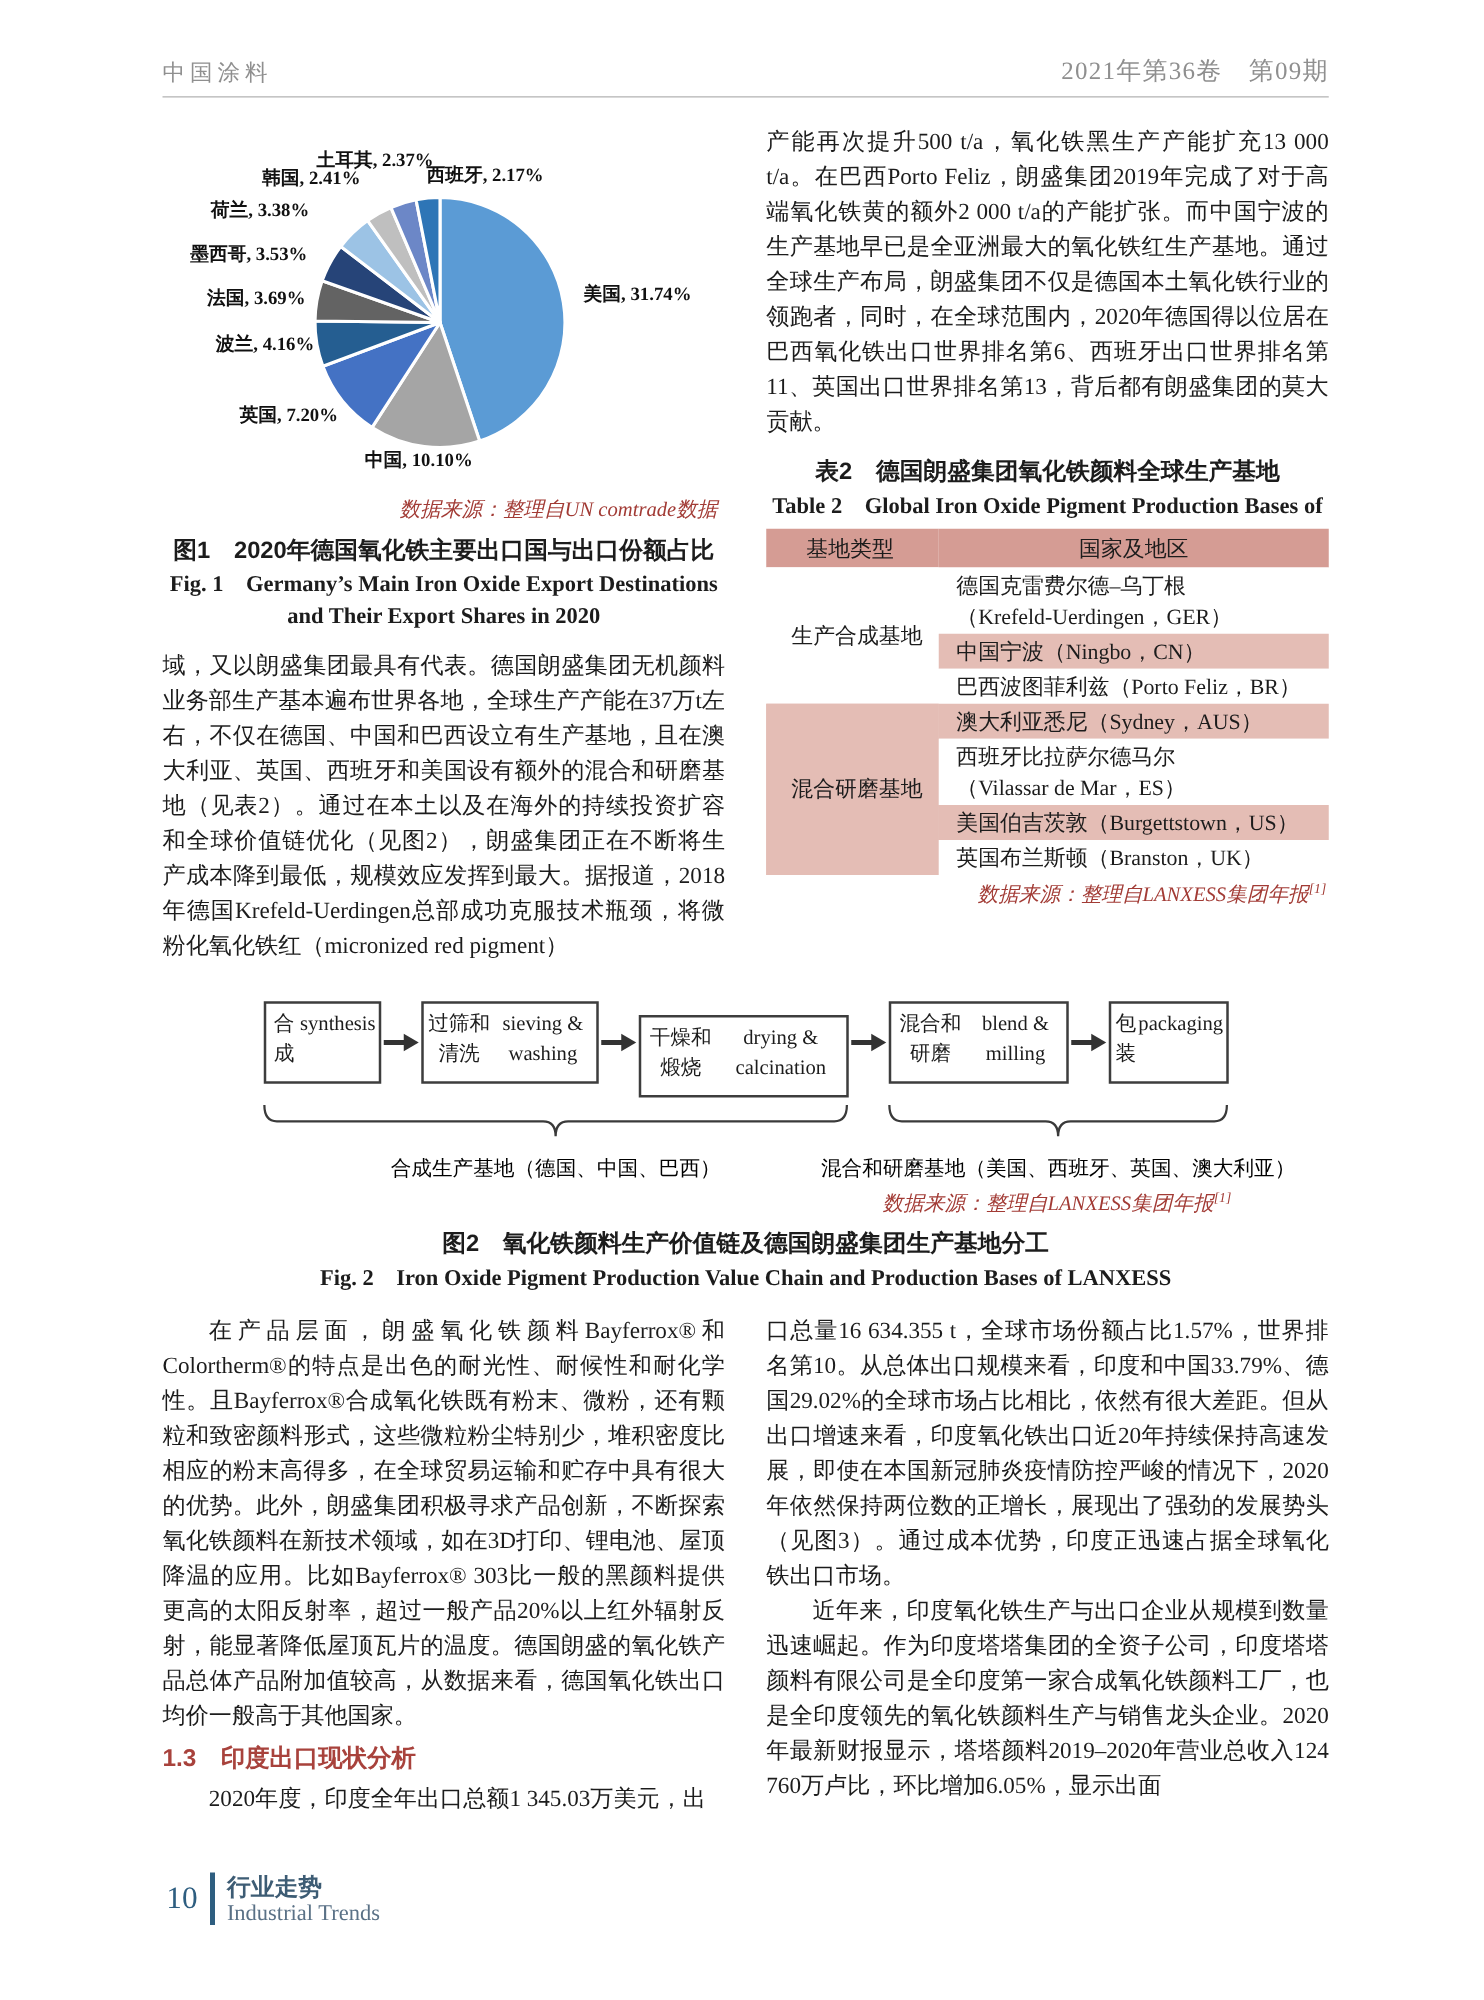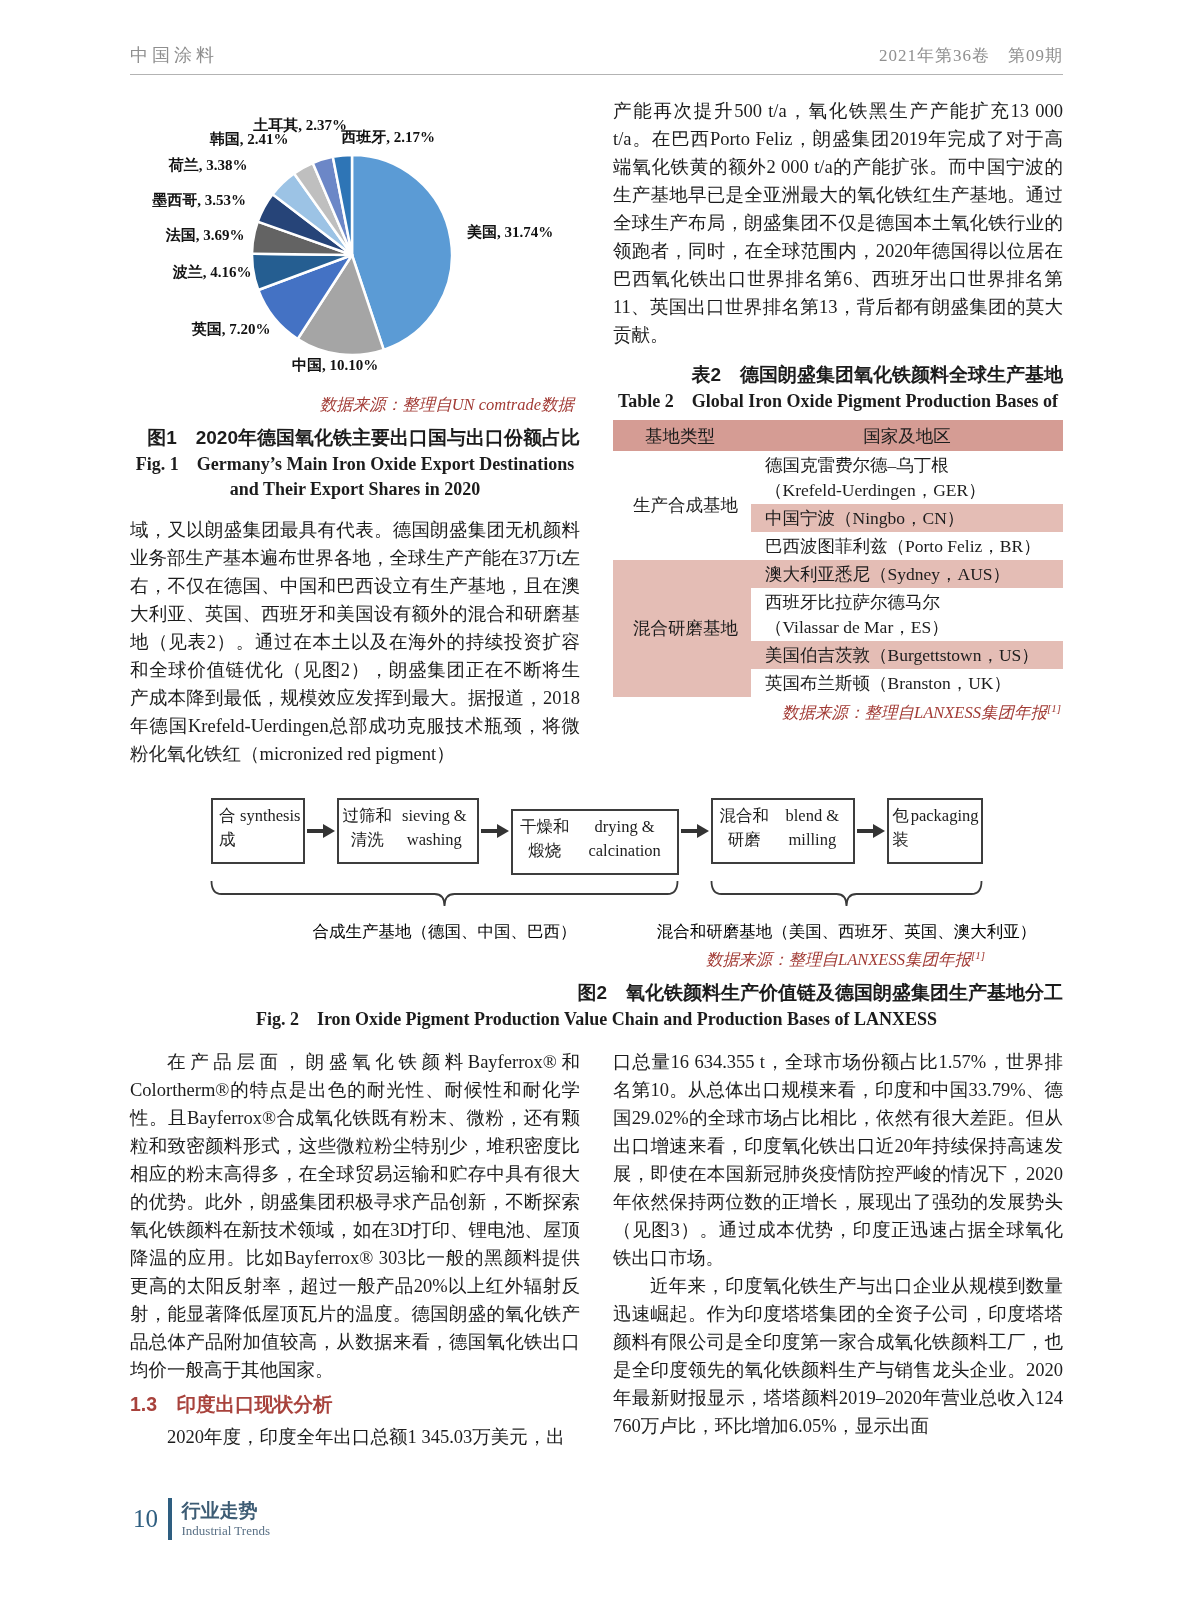--- a/index.html
+++ b/index.html
@@ -10,40 +10,40 @@
     overflow:hidden; margin:0 auto;
   }
   .content { position:absolute; left:130px; top:0; width:933px; }
 
   
   .page-header {
     padding-top:43px; display:flex; justify-content:space-between; align-items:flex-end;
     border-bottom:1px solid #b3b3b3; padding-bottom:7px; color:#8f8f8f;
   }
   .journal-name { font-size:18px; letter-spacing:4px; }
-  .issue-info { font-size:17px; letter-spacing:1px; }
+  .issue-info { font-size:20px; letter-spacing:1px; }
 
   
   .cols { display:grid; grid-template-columns:450px 450px; column-gap:33px; }
   .cols1 { margin-top:22px; }
   .cols2 { margin-top:16px; }
 
   .body-p { font-size:18.5px; line-height:28px; text-align:justify; }
   .indent { text-indent:2em; }
 
   
   #pie-svg { display:block; width:450px; height:295px; }
   .pie-label { font:bold 15px "Liberation Serif","DejaVu Serif",serif; fill:#111; }
   .fig-source {
     font-style:italic; color:#A23B35; font-size:16.5px; text-align:right;
     padding-right:6px; margin-top:2px;
   }
   .cap-zh {
     font-family:"Liberation Sans","DejaVu Sans",sans-serif; font-weight:bold;
-    font-size:19px; text-align:right; margin-top:8px; line-height:28px;
+    font-size:19px; text-align:center; margin-top:8px; line-height:28px;
   }
   .cap-en { font-weight:bold; font-size:18px; text-align:center; line-height:25px; }
   .fig1-text { margin-top:14px; }
 
   
   .table-block { margin-top:12px; }
   table.t2 { width:100%; border-collapse:collapse; font-size:17.5px; margin-top:6px; }
   table.t2 th {
     background:#D59C94; font-weight:normal; height:31px; text-align:left;
   }
@@ -97,21 +97,21 @@
   }
 
   
   .page-footer { position:absolute; left:133px; top:1498px; display:flex; align-items:center; }
   .page-no { font-size:25px; color:#2E5E80; margin-right:10px; }
   .footer-bar { width:3.5px; height:42px; background:#2E5E80; margin-right:10px; }
   .footer-col-zh {
     font-family:"Liberation Sans","DejaVu Sans",sans-serif; font-weight:bold;
     font-size:19px; color:#3D5C74; line-height:22px;
   }
-  .footer-col-en { font-size:13px; color:#5a7186; line-height:17px; }
+  .footer-col-en { font-size:18px; color:#5a7186; line-height:17px; }
 </style>
 </head>
 <body>
 
 <div class="page">
   <div class="content">
 
     <div class="page-header">
       <span class="journal-name">中国涂料</span>
       <span class="issue-info">2021年第36卷　第09期</span>

